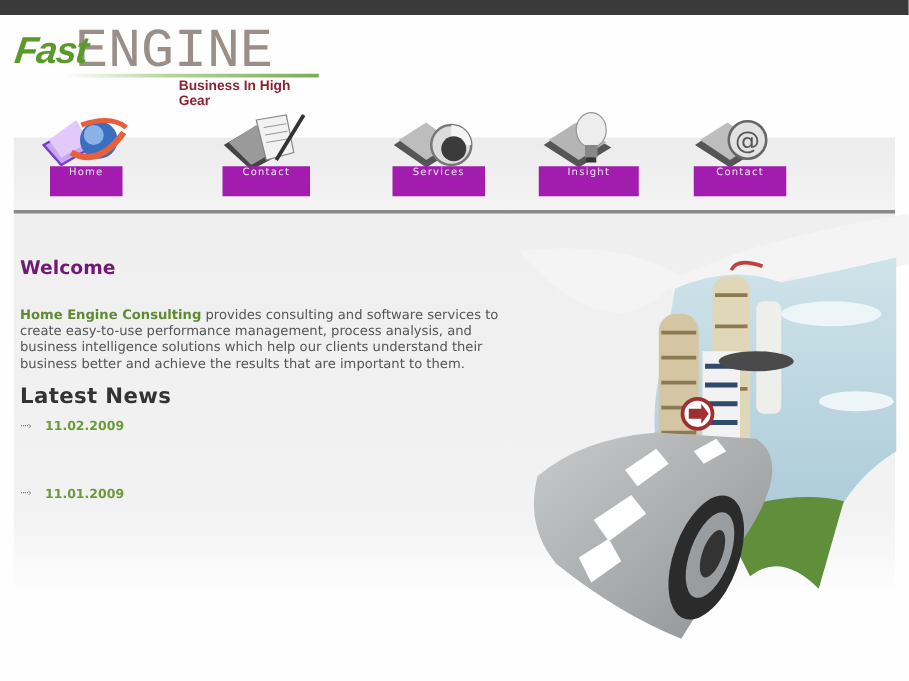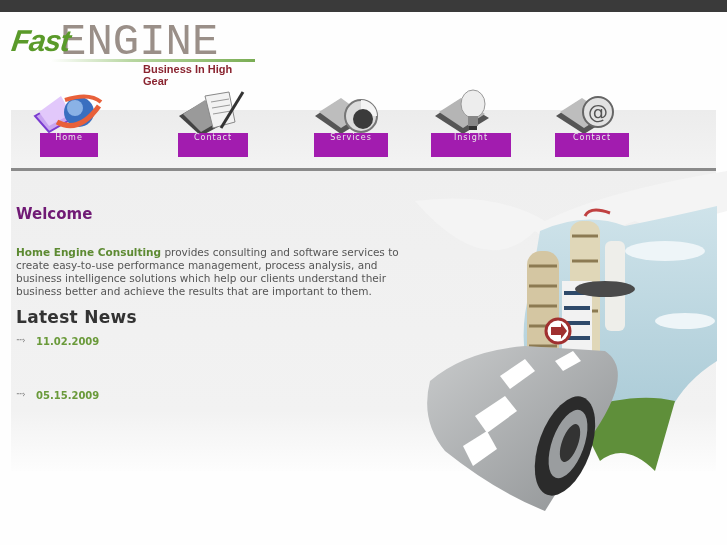--- a/index.html
+++ b/index.html
@@ -127,21 +127,21 @@
 
 <h2 class="news-title">Latest News</h2>
 
 <div class="news-item" style="top:336px;height:40px;">
   <span class="news-arrow">····›</span>
   <span class="news-date">11.02.2009</span>
 </div>
 
 <div class="news-item" style="top:390px;height:40px;">
   <span class="news-arrow">····›</span>
-  <span class="news-date">05.15.2009</span>
+  <span class="news-date">11.01.2009</span>
 </div>
 
 <svg class="hero" viewBox="0 0 322 350">
   <defs>
     <linearGradient id="sky" x1="0" y1="0" x2="0" y2="1">
       <stop offset="0" stop-color="#cfe3ea"></stop>
       <stop offset="1" stop-color="#a9cad6"></stop>
     </linearGradient>
     <linearGradient id="road" x1="0" y1="0" x2="1" y2="1">
       <stop offset="0" stop-color="#c8cacb"></stop>

